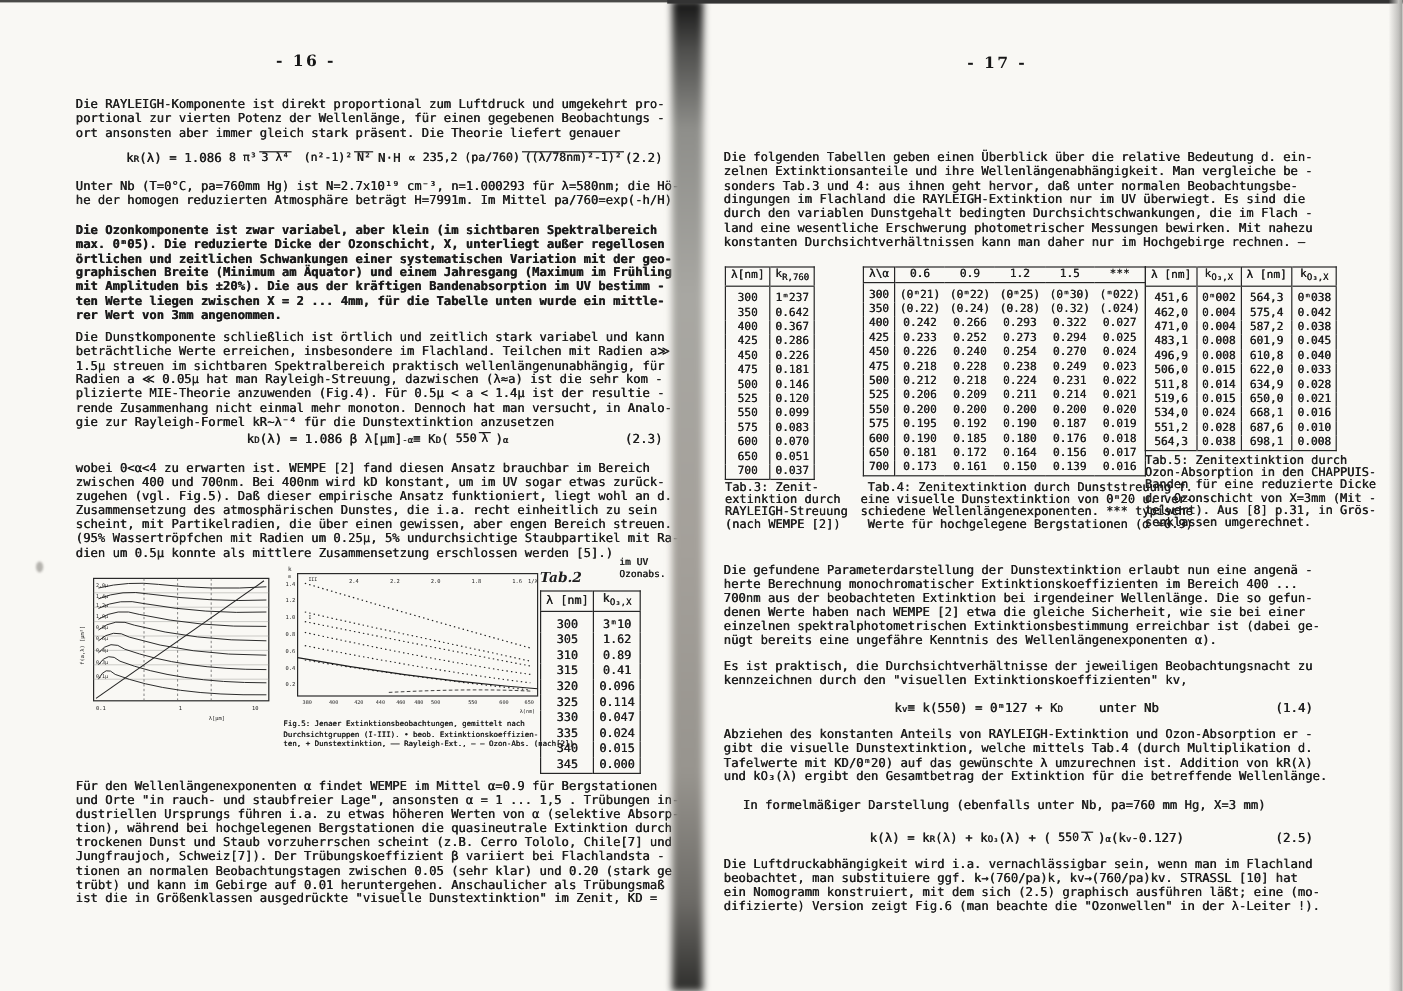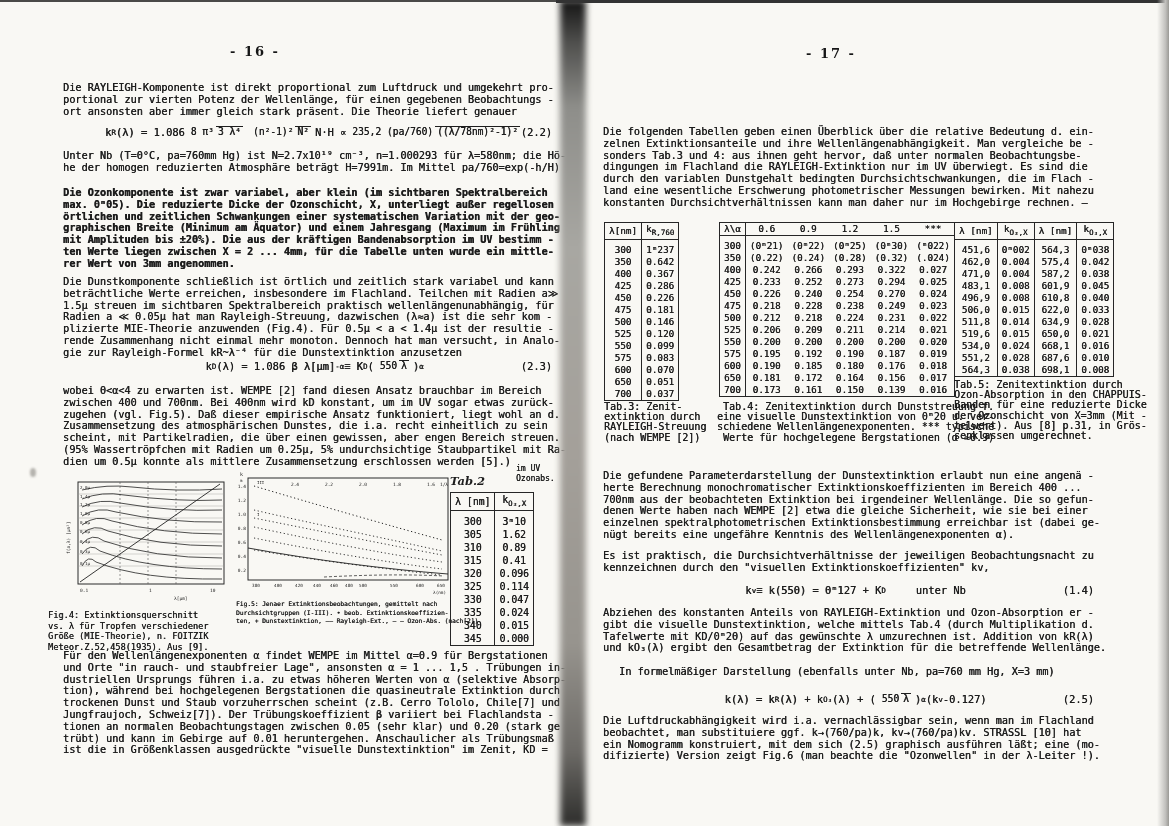--- a/index.html
+++ b/index.html
@@ -164,24 +164,20 @@
         <text x="18" y="89">0.1μ</text>
       </g>
       <text x="-78" y="8" transform="rotate(-90)" font-size="4.5">f(a,λ) [μm²]</text>
       <g font-size="4.5">
         <text x="18" y="116">0.1</text>
         <text x="87" y="116">1</text>
         <text x="148" y="116">10</text>
         <text x="112" y="124">λ[μm]</text>
       </g>
     </svg>
-    <div class="cap" style="left:48px;top:610px;font-size:8.6px;line-height:10.6px;">Fig.4: Extinktionsquerschnitt
-vs. λ für Tropfen verschiedener
-Größe (MIE-Theorie), n. FOITZIK
-Meteor.Z.52,458(1935). Aus [9].</div>
 
     <svg style="left:234px;top:466px;" width="224" height="132" viewBox="0 0 224 132">
       <rect x="14" y="12" width="200" height="102" fill="none" stroke="#2a2a2a" stroke-width="1"></rect>
       <text x="6" y="10" font-size="5">k</text>
       <text x="6" y="16" font-size="4">m</text>
       <g font-size="4.5" text-anchor="middle">
         <text x="61" y="20">2.4</text>
         <text x="95" y="20">2.2</text>
         <text x="129" y="20">2.0</text>
         <text x="163" y="20">1.8</text>

